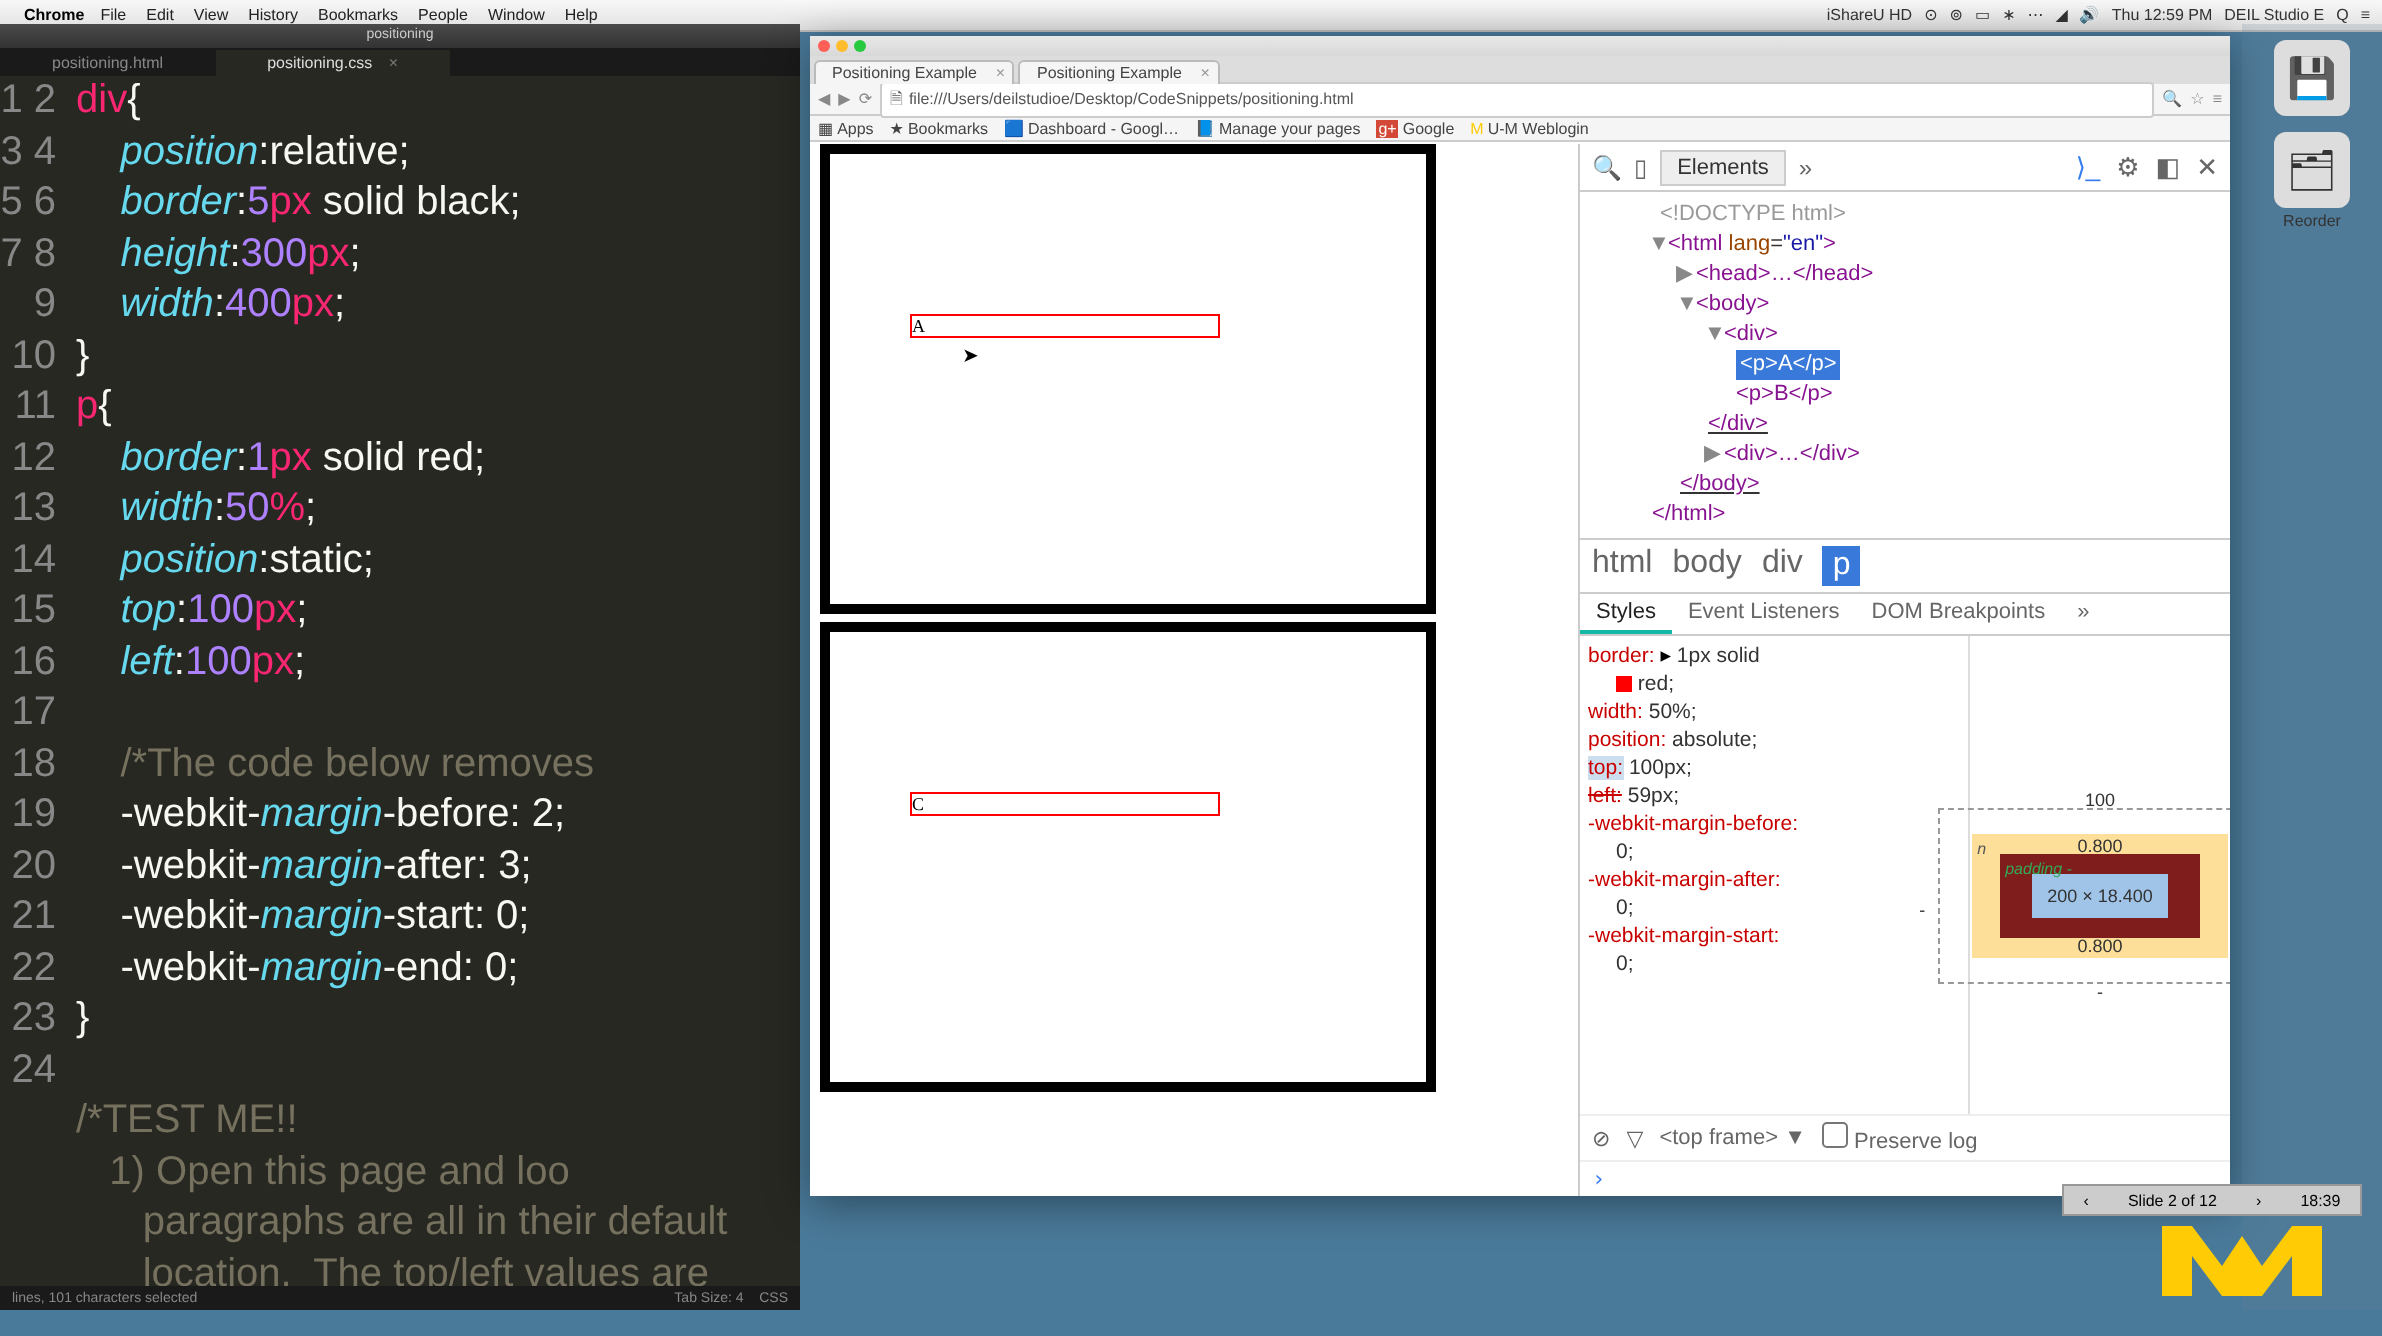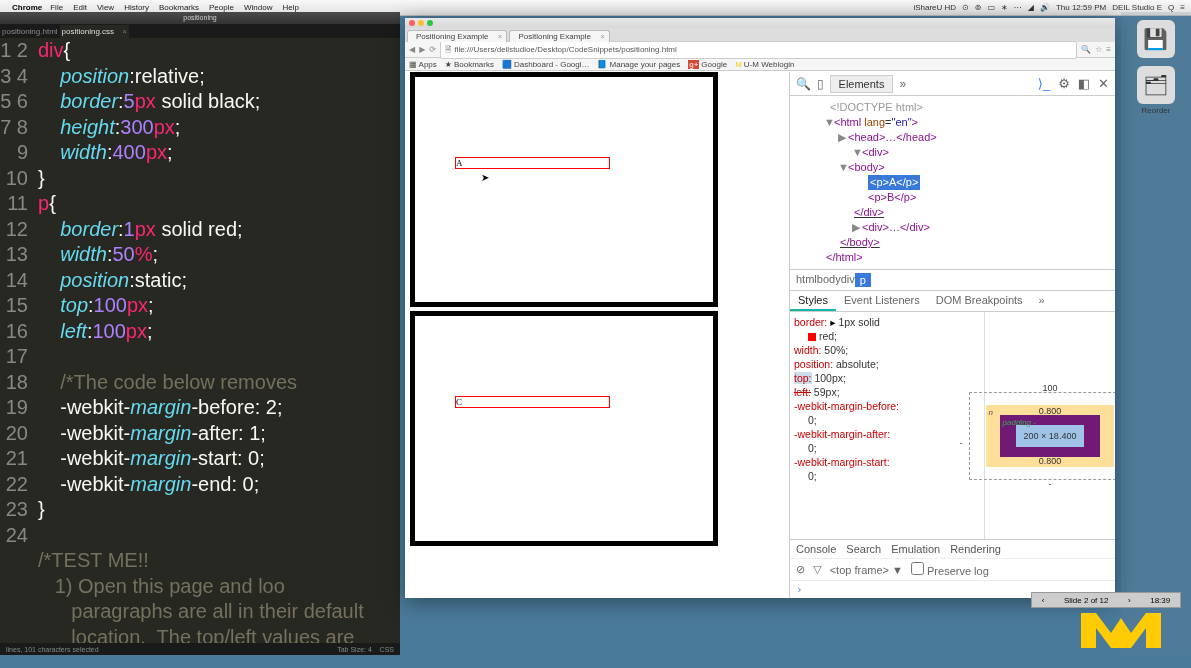--- a/index.html
+++ b/index.html
@@ -10,21 +10,21 @@
 .menubar .apple { margin: 0 6px; font-size: 9px; }
 .menubar .app { font-weight: bold; margin-right: 8px; }
 .menubar .item { margin-right: 10px; color: #222; }
 .menubar .right { margin-left: auto; display: flex; align-items: center; gap: 6px; margin-right: 6px; color: #333; }
 .menubar .right span { font-size: 8px; text-align: right; }
 
 
 .sublime { position: absolute; top: 12px; left: 0; width: 400px; height: 643px; background: #272822; }
 .sublime-title { height: 12px; background: linear-gradient(#4a4a4a,#333); color: #ccc; font-size: 7px; text-align: center; line-height: 12px; }
 .sublime-tabs { height: 14px; background: #1a1a1a; display: flex; align-items: center; }
-.sublime-tab { padding: 2px 2px; font-size: 8px; color: #888; }
+.sublime-tab { padding: 2px 26px; font-size: 8px; color: #888; }
 .sublime-tab.active { background: #272822; color: #ddd; }
 .code { display: flex; font-family: "Menlo", "Consolas", monospace; font-size: 20px; line-height: 25.5px; }
 .gutter { width: 32px; text-align: right; color: #888; padding-right: 4px; user-select: none; }
 .codebody { padding-left: 6px; white-space: pre; color: #f8f8f2; }
 .sel { color: #f92672; }
 .prop { color: #66d9ef; font-style: italic; }
 .val { color: #f8f8f2; }
 .num { color: #ae81ff; }
 .unit { color: #f92672; }
 .cmt { color: #75715e; }
@@ -61,34 +61,34 @@
 .dt-toolbar .spacer { flex: 1; }
 .dt-toolbar .right-icons { display: flex; gap: 8px; align-items: center; color: #666; font-size: 13px; }
 .dom { padding: 4px 2px; font-family: Menlo, monospace; font-size: 11px; line-height: 15px; color: #333; margin-left: 32px; }
 .dom .doctype { color: #999; }
 .dom .tag { color: #881391; }
 .dom .attr { color: #994500; }
 .dom .attrval { color: #1a1aa6; }
 .dom .arrow { color: #888; display: inline-block; width: 10px; }
 .dom .sel-line { background: #3879d9; color: #fff; display: inline-block; padding: 0 2px; }
 .dom .sel-line .tag, .dom .sel-line .arrow { color: #fff; }
-.crumbs { border-top: 1px solid #ccc; padding: 3px 6px; font-size: 11px; color: #666; display: flex; }
+.crumbs { border-top: 1px solid #ccc; padding: 3px 6px; font-size: 16px; color: #666; display: flex; gap: 10px; }
 .crumbs .active { background: #3879d9; color: #fff; padding: 1px 5px; }
 .panels-tabs { border-top: 1px solid #ccc; border-bottom: 1px solid #ccc; display: flex; font-size: 11px; }
 .panels-tabs div { padding: 3px 8px; color: #666; }
 .panels-tabs .active { color: #222; border-bottom: 2px solid #14b8a6; }
 .styles { flex: 1; display: flex; font-family: Menlo, monospace; font-size: 10.5px; line-height: 14px; overflow: hidden; }
 .styles-left { flex: 1; padding: 3px 4px; border-right: 1px solid #ddd; }
 .styles-left .p { color: #c80000; }
 .styles-left .v { color: #333; }
 .swatch { display: inline-block; width: 8px; height: 8px; background: red; vertical-align: middle; }
 .boxmodel { width: 130px; position: relative; font-size: 9px; color: #333; display: flex; align-items: center; justify-content: center; padding-top: 20px; }
 .bm-margin { border: 1px dashed #999; padding: 12px 16px; text-align: center; position: relative; }
 .bm-border { background: #fddf9a; padding: 10px 14px; position: relative; }
-.bm-padding { background: #701a75; padding: 10px 16px; position: relative; }
+.bm-padding { background: #7f1d1d; padding: 10px 16px; position: relative; }
 .bm-content { background: #9fc4e7; padding: 4px 8px; font-size: 9px; white-space: nowrap; }
 .bm-label { position: absolute; top: 1px; left: 3px; font-size: 8px; font-style: italic; color: #555; }
 .bm-num { position: absolute; font-size: 9px; color: #333; }
 .console-tabs { border-top: 1px solid #ccc; display: flex; font-size: 11px; padding: 3px 6px; gap: 10px; color: #555; }
 .console-bar { border-top: 1px solid #eee; padding: 3px 6px; display: flex; align-items: center; gap: 8px; font-size: 11px; color: #666; }
 .console-prompt { border-top: 1px solid #eee; padding: 2px 6px; color: #367cf1; font-family: Menlo, monospace; font-size: 11px; }
 
 
 .deskstrip { position: absolute; top: 12px; right: 0; width: 70px; height: 643px; background: rgba(100,130,150,.2); }
 .deskicon { width: 50px; text-align: center; font-size: 8px; color: #333; margin: 8px auto; }
@@ -167,21 +167,21 @@
 <span>}</span>
 <span class="sel">p</span><span>{</span>
     <span class="prop">border</span>:<span class="num">1</span><span class="unit">px</span><span> solid red</span>;
     <span class="prop">width</span>:<span class="num">50</span><span class="unit">%</span>;
     <span class="prop">position</span>:<span class="val">static</span>;
     <span class="prop">top</span>:<span class="num">100</span><span class="unit">px</span>;
     <span class="prop">left</span>:<span class="num">100</span><span class="unit">px</span>;
 
     <span class="cmt">/*The code below removes</span>
     <span>-webkit-</span><span class="prop">margin</span><span>-before: 2;</span>
-    <span>-webkit-</span><span class="prop">margin</span><span>-after: 1;</span>
+    <span>-webkit-</span><span class="prop">margin</span><span>-after: 3;</span>
     <span>-webkit-</span><span class="prop">margin</span><span>-start: 0;</span>
     <span>-webkit-</span><span class="prop">margin</span><span>-end: 0;</span>
 <span>}</span>
 
 <span class="cmt">/*TEST ME!!</span>
 <span class="cmt">   1) Open this page and loo</span>
 <span class="cmt">      paragraphs are all in their default</span>
 <span class="cmt">      location.  The top/left values are</span></div>
   </div>
   <div class="sublime-status">
@@ -248,22 +248,22 @@
         <span style="color:#367cf1;">⟩_</span>
         <span>⚙</span>
         <span>◧</span>
         <span>✕</span>
       </div>
     </div>
     <div class="dom">
       <div style="padding-left:6px;"><span class="doctype">&lt;!DOCTYPE html&gt;</span></div>
       <div><span class="arrow">▼</span><span class="tag">&lt;html </span><span class="attr">lang</span>=<span class="attrval">"en"</span><span class="tag">&gt;</span></div>
       <div style="padding-left:14px;"><span class="arrow">▶</span><span class="tag">&lt;head&gt;…&lt;/head&gt;</span></div>
+      <div style="padding-left:14px;"><span class="arrow">▼</span><span class="tag">&lt;body&gt;</span></div>
       <div style="padding-left:28px;"><span class="arrow">▼</span><span class="tag">&lt;div&gt;</span></div>
-      <div style="padding-left:14px;"><span class="arrow">▼</span><span class="tag">&lt;body&gt;</span></div>
       <div style="padding-left:44px;"><span class="sel-line"><span class="tag">&lt;p&gt;A&lt;/p&gt;</span></span></div>
       <div style="padding-left:44px;"><span class="tag">&lt;p&gt;B&lt;/p&gt;</span></div>
       <div style="padding-left:30px;text-decoration:underline;"><span class="tag">&lt;/div&gt;</span></div>
       <div style="padding-left:28px;"><span class="arrow">▶</span><span class="tag">&lt;div&gt;…&lt;/div&gt;</span></div>
       <div style="padding-left:16px;text-decoration:underline;"><span class="tag">&lt;/body&gt;</span></div>
       <div style="padding-left:2px;"><span class="tag">&lt;/html&gt;</span></div>
     </div>
     <div class="crumbs">
       <span>html</span>
       <span>body</span>
@@ -301,26 +301,20 @@
             <div class="bm-padding">
               <span class="bm-label" style="color:#3a5;">padding -</span>
               <div class="bm-content">200 × 18.400</div>
             </div>
             <div class="bm-num" style="bottom:-1px;left:50%;transform:translateX(-50%);">0.800</div>
           </div>
           <div class="bm-num" style="bottom:-12px;left:50%;transform:translateX(-50%);">-</div>
         </div>
       </div>
     </div>
-    <div class="console-tabs">
-      <span>Console</span>
-      <span>Search</span>
-      <span>Emulation</span>
-      <span>Rendering</span>
-    </div>
     <div class="console-bar">
       <span>⊘</span>
       <span>▽</span>
       <span><span>&lt;top frame&gt;</span> ▼</span>
       <label><input type="checkbox" style=""> <span>Preserve log</span></label>
     </div>
     <div class="console-prompt">›</div>
   </div>
 </div>
 

